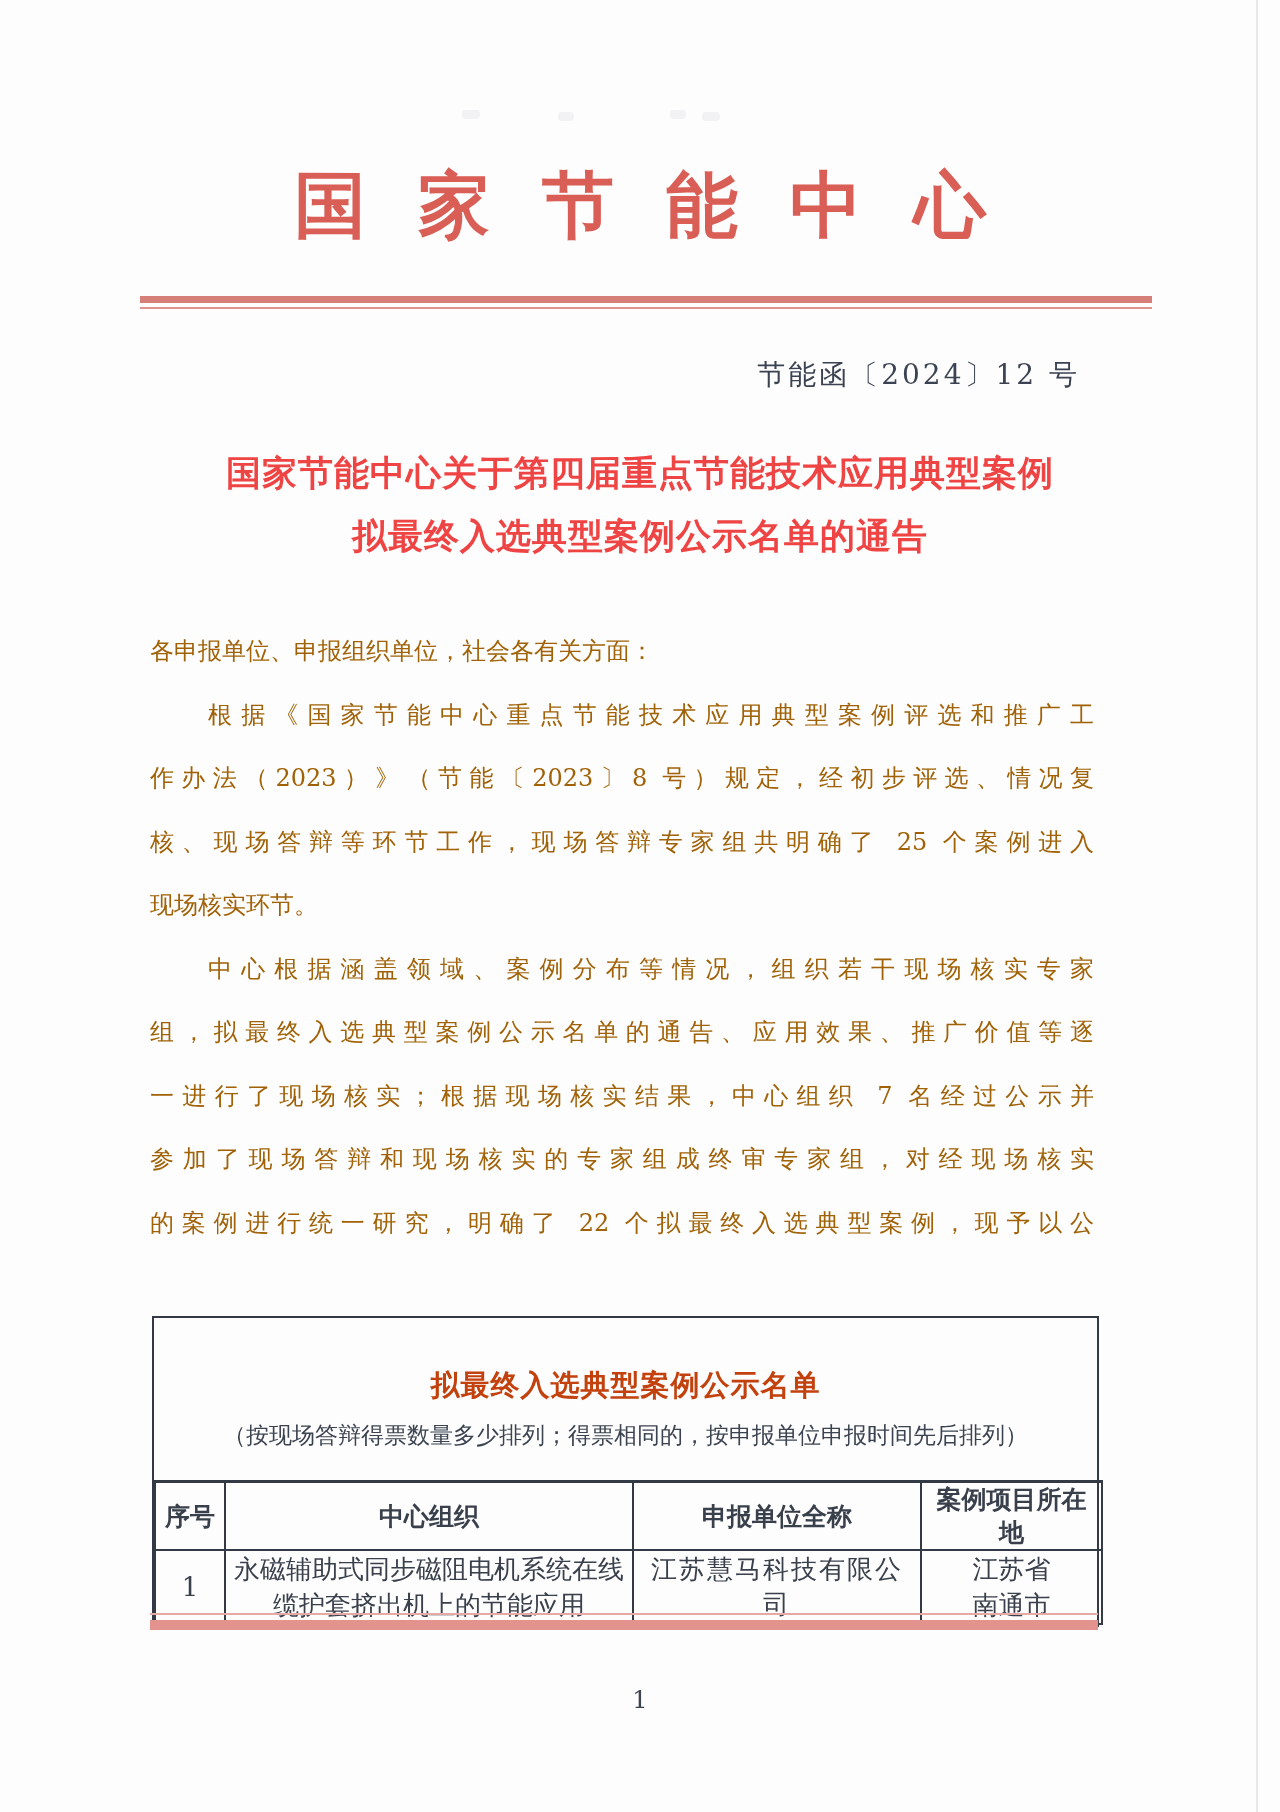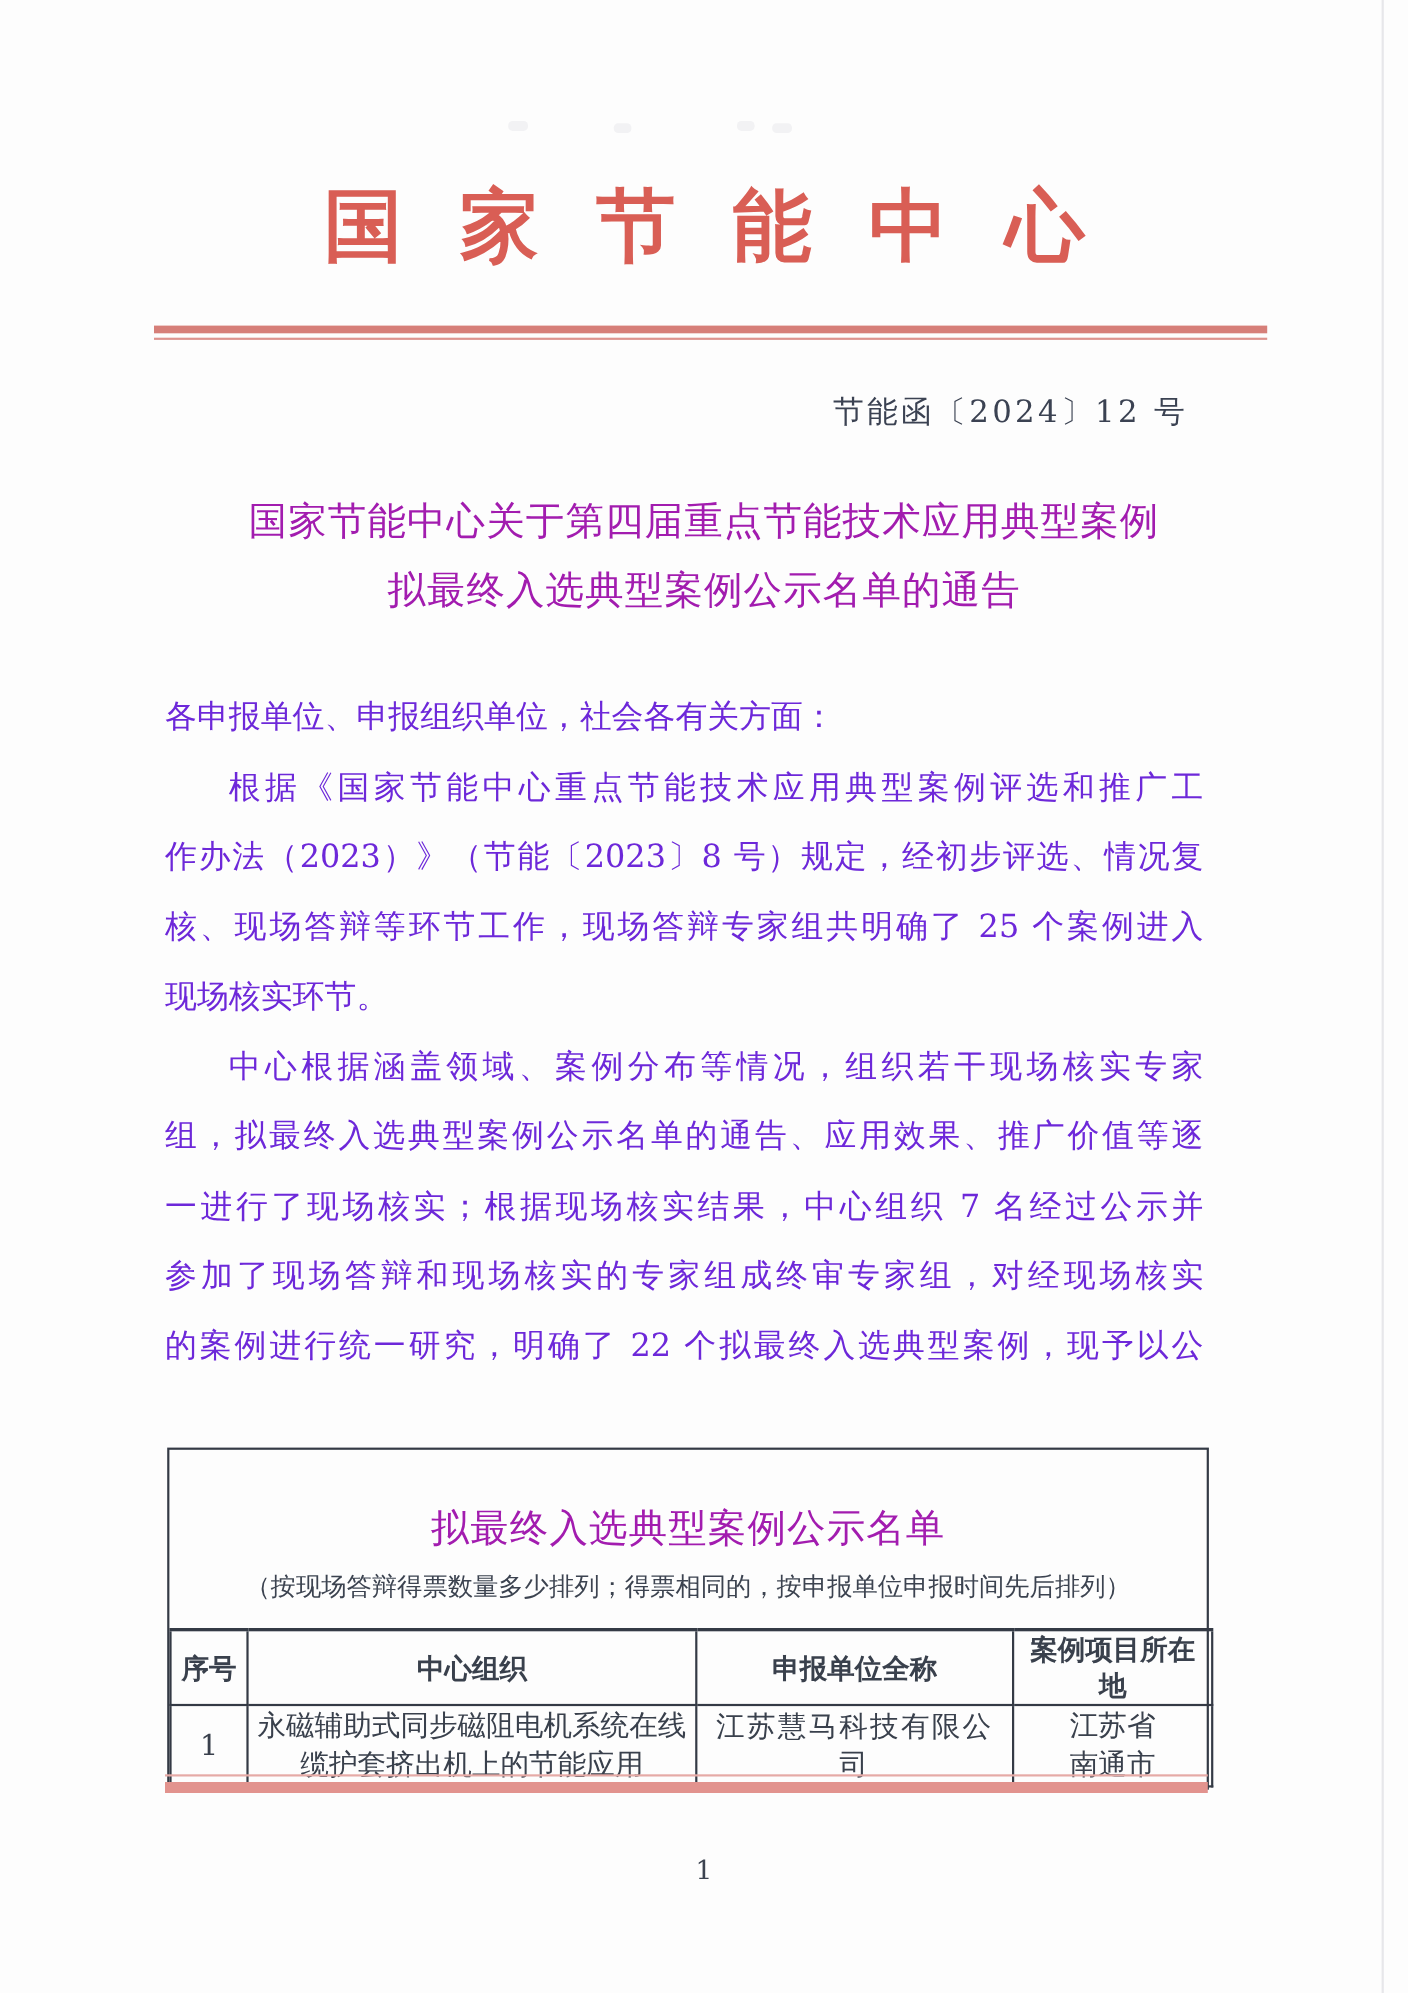--- a/index.html
+++ b/index.html
@@ -65,35 +65,35 @@
     color: #3b4252;
     letter-spacing: 3px;
     white-space: nowrap;
   }
   .doc-title {
     position: absolute;
     left: 0;
     width: 100%;
     text-align: center;
     font-size: 35px;
-    font-weight: 400;
-    color: #a21caf;
+    font-weight: 700;
+    color: #ef4444;
     letter-spacing: 1px;
     white-space: nowrap;
   }
   .doc-title.l1 { top: 450px; }
   .doc-title.l2 { top: 513px; }
   
   .body-text {
     position: absolute;
     left: 150px;
     top: 620px;
     width: 944px;
-    font-size: 29px;
-    color: #6d28d9;
+    font-size: 24px;
+    color: #a16207;
   }
   .line {
     height: 63.5px;
     line-height: 63.5px;
     text-align: justify;
     text-align-last: justify;
     white-space: nowrap;
   }
   .line.open { text-align-last: left; }
   .line.indent { text-indent: 58px; }
@@ -101,23 +101,23 @@
   .ptable-box {
     position: absolute;
     left: 152px;
     top: 1316px;
     width: 947px;
     border: 2px solid #343a45;
     background: #fdfdfd;
   }
   .ptable-caption { height: 162px; padding-top: 48px; text-align: center; }
   .ptable-title {
-    font-size: 35px;
-    font-weight: 400;
-    color: #a21caf;
+    font-size: 29px;
+    font-weight: 700;
+    color: #c2410c;
     letter-spacing: 1px;
   }
   .ptable-subtitle {
     margin-top: 14px;
     font-size: 23px;
     color: #3c4350;
   }
   table.ptable {
     width: 100%;
     border-collapse: collapse;

